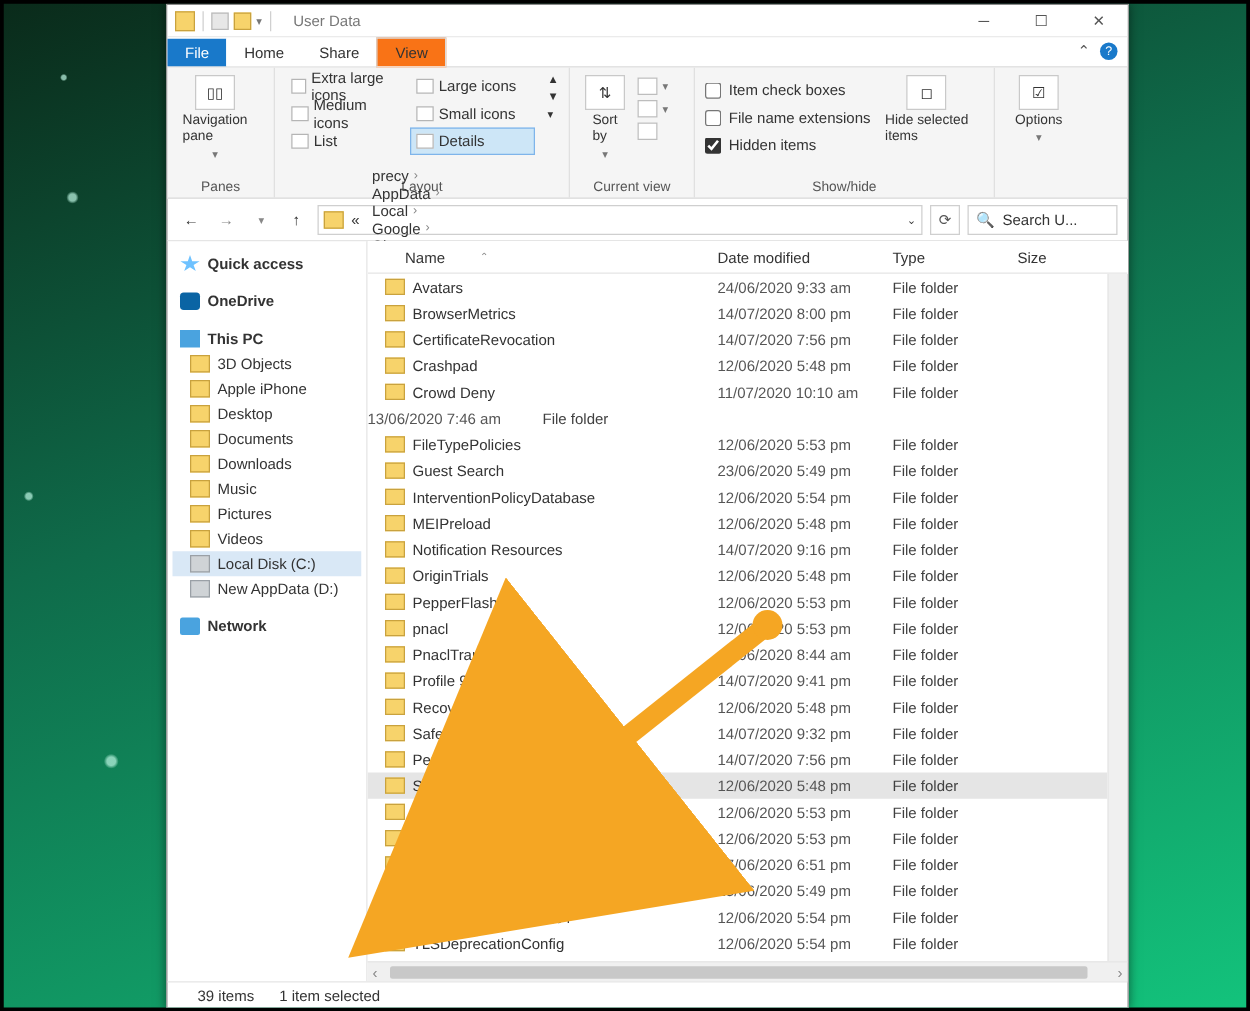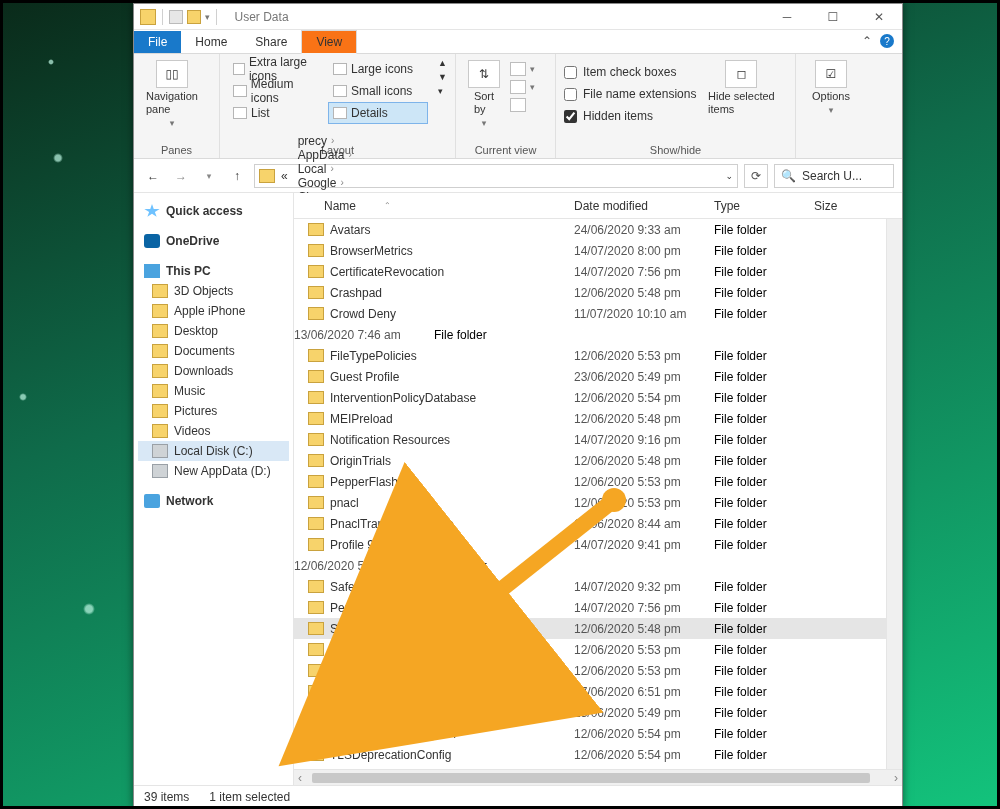--- a/index.html
+++ b/index.html
@@ -77,27 +77,27 @@
   .col-name{flex:0 0 280px;padding-left:30px;display:flex;align-items:center;gap:8px}
   .col-date{flex:0 0 140px}
   .col-type{flex:0 0 100px}
   .col-size{flex:0 0 50px}
   .flist{flex:1;overflow:auto;position:relative}
   .row{height:21px;display:flex;align-items:center}
   .row.sel{background:#e5e5e5}
   .row .c-name{flex:0 0 280px;display:flex;align-items:center;gap:6px;padding-left:14px}
   .row .fico{width:16px;height:13px;background:#f7d36b;border:1px solid #c9a23e}
   .row .c-date{flex:0 0 140px;color:#555}
-  .row .c-type{flex:0 0 100px;color:#000000}
+  .row .c-type{flex:0 0 100px;color:#404040}
   .row .c-size{flex:0 0 50px}
   .vscroll{width:16px;background:#f0f0f0;border-left:1px solid #e5e5e5}
   .hscroll{height:16px;background:#f0f0f0;border-top:1px solid #e5e5e5;display:flex;align-items:center}
   .hscroll .thumb{height:10px;background:#c8c8c8;margin-left:6px;flex:1;border-radius:2px;margin-right:20px}
 
-  .status { height:22px; border-top:1px solid #e5e5e5; display:flex; align-items:center; padding:0 10px; gap:20px; color:#555; font-size:11px;}
+  .status { height:22px; border-top:1px solid #e5e5e5; display:flex; align-items:center; padding:0 24px; gap:20px; color:#555; font-size:11px;}
 
   
   .arrow{position:absolute;pointer-events:none}
   .arrow svg{overflow:visible}
 
   .sortcaret{font-size:8px;color:#888;margin-left:20px}
 </style>
 </head>
 <body>
 
@@ -428,21 +428,21 @@
                 <span class="fico"></span>
                 <span>FileTypePolicies</span>
               </div>
               <div class="c-date">12/06/2020 5:53 pm</div>
               <div class="c-type">File folder</div>
               <div class="c-size"></div>
             </div>
             <div class="row">
               <div class="c-name">
                 <span class="fico"></span>
-                <span>Guest Profile</span>
+                <span>Guest Search</span>
               </div>
               <div class="c-date">23/06/2020 5:49 pm</div>
               <div class="c-type">File folder</div>
               <div class="c-size"></div>
             </div>
             <div class="row">
               <div class="c-name">
                 <span class="fico"></span>
                 <span>InterventionPolicyDatabase</span>
               </div>
@@ -507,20 +507,24 @@
             <div class="row">
               <div class="c-name">
                 <span class="fico"></span>
                 <span>Profile 9</span>
               </div>
               <div class="c-date">14/07/2020 9:41 pm</div>
               <div class="c-type">File folder</div>
               <div class="c-size"></div>
             </div>
             <div class="row">
+              <div class="c-name">
+                <span class="fico"></span>
+                <span>RecoveryImproved</span>
+              </div>
               <div class="c-date">12/06/2020 5:48 pm</div>
               <div class="c-type">File folder</div>
               <div class="c-size"></div>
             </div>
             <div class="row">
               <div class="c-name">
                 <span class="fico"></span>
                 <span>Safe Browsing</span>
               </div>
               <div class="c-date">14/07/2020 9:32 pm</div>

